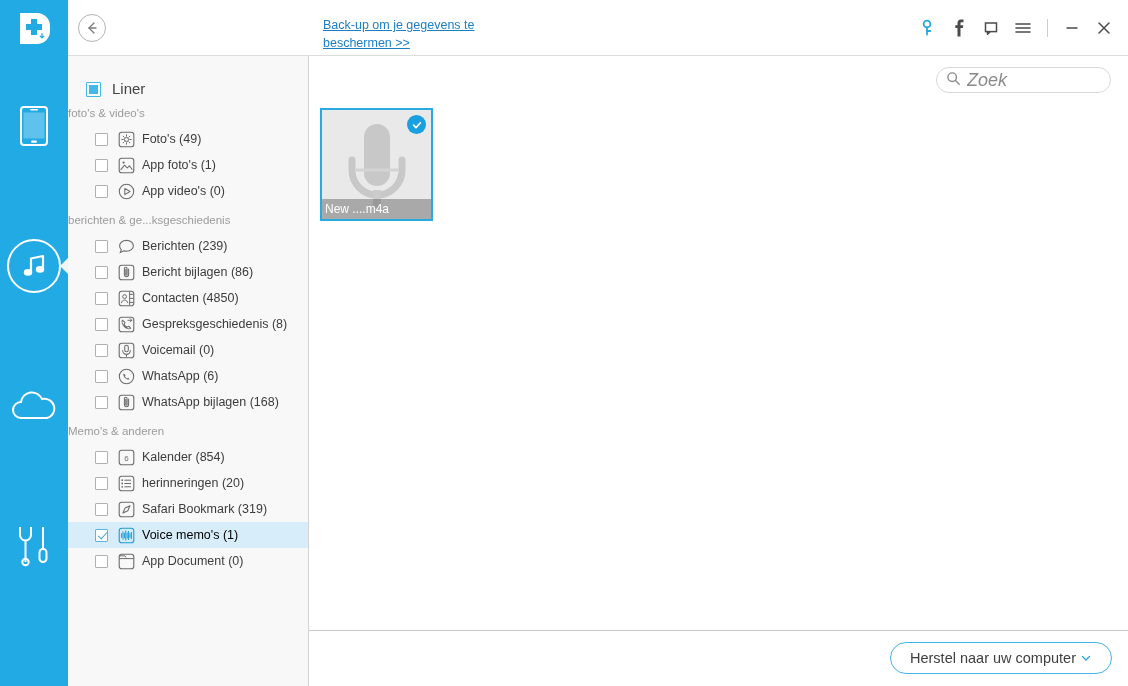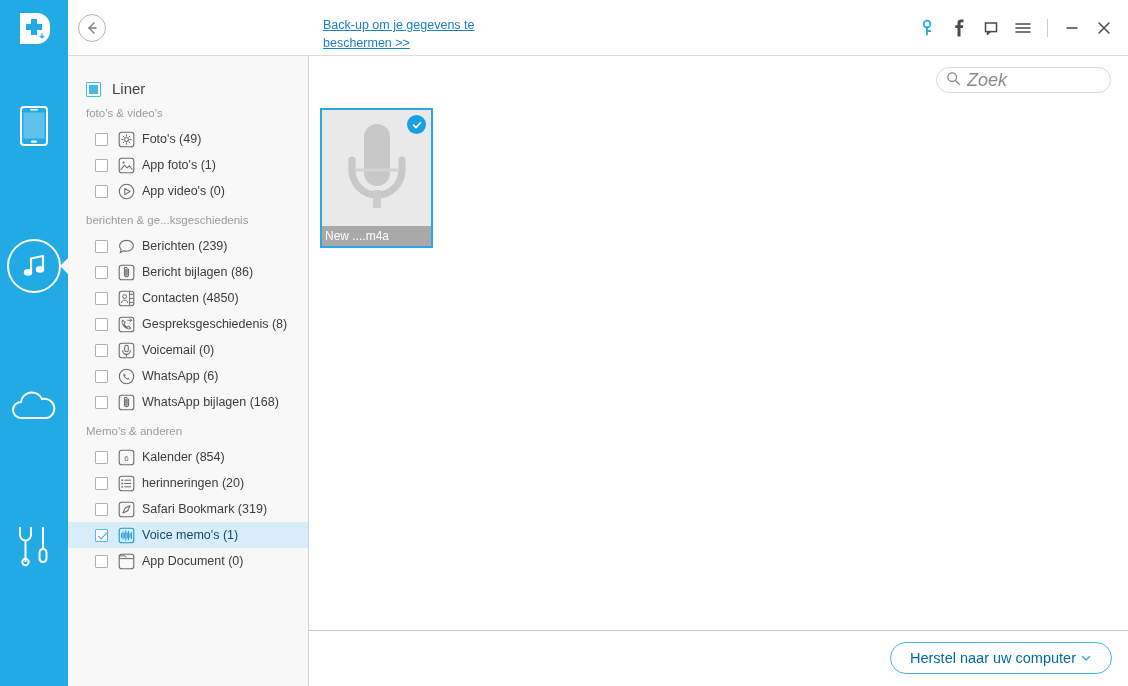--- a/index.html
+++ b/index.html
@@ -113,39 +113,39 @@
     padding-left: 18px;
     margin-top: 7px;
     cursor: pointer;
   }
   .liner-label {
     font-size: 15px; color: #444; margin-left: 11px;
   }
   .group-title {
     font-size: 11.5px;
     color: #9b9b9b;
-    padding-left: 18px;
+    padding-left: 0;
     height: 25px;
     line-height: 25px;
     margin-top: 4px;
   }
   .cat-row {
     display: flex; align-items: center;
     height: 26px;
     padding-left: 27px;
     cursor: pointer;
   }
   .cat-row.selected { background: #d7eefa; }
   .cat-row .cat-label {
     font-size: 12.5px;
     color: #3c3c3c;
     margin-left: 7px;
     white-space: nowrap;
   }
-  .cat-row.selected .cat-label { color: #0c4a6e; text-align: right; }
+  .cat-row.selected .cat-label { color: #000000; text-align: right; }
   .cat-icon {
     width: 18px; height: 18px;
     margin-left: 9px;
     display: flex; align-items: center; justify-content: center;
     color: #6c6c6c;
     flex: none;
   }
   .cat-row.selected .cat-icon { color: #1b9ad6; }
 
   
@@ -202,21 +202,21 @@
     background: transparent;
   }
   .search-input::placeholder { color: #8a8a8a; font-style: italic; }
 
   .grid {
     position: absolute; left: 11px; top: 52px;
     display: flex; flex-wrap: wrap; gap: 14px;
   }
   .tile {
     position: relative;
-    width: 113px; height: 140px;
+    width: 113px; height: 113px;
     border: 2px solid #2aa8e0;
     background: #e9e9e9;
     cursor: pointer;
     overflow: hidden;
   }
   .tile-art {
     position: absolute; left: 0; top: 0;
     width: 100%; height: 100%;
     display: flex; align-items: flex-start; justify-content: center;
     padding-top: 8px;
@@ -248,21 +248,21 @@
     width: 819px; height: 54px;
     background: #ffffff;
   }
   .restore-btn {
     position: absolute; right: 16px; top: 10px;
     height: 32px;
     min-width: 222px;
     border: 1px solid #45b3e6;
     border-radius: 16px;
     background: #ffffff;
-    color: #0369a1;
+    color: #404040;
     font-size: 14.5px;
     font-family: inherit;
     display: flex; align-items: center; justify-content: center;
     gap: 2px;
     cursor: pointer;
     padding: 0 14px;
   }
   .restore-caret { margin-left: 2px; display:flex; align-items:center; }
 </style>
 </head>

